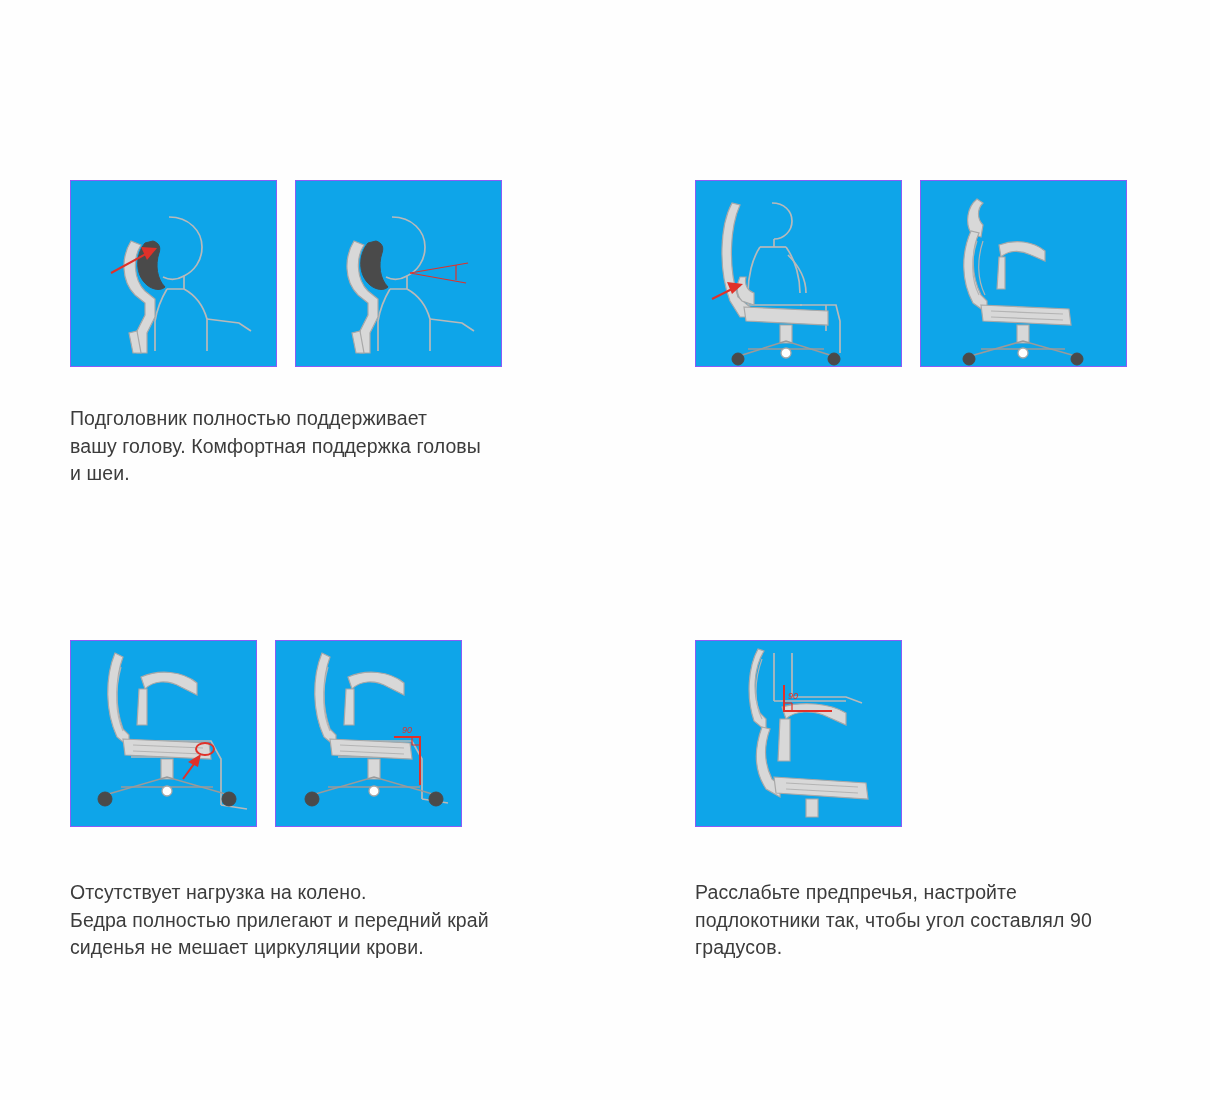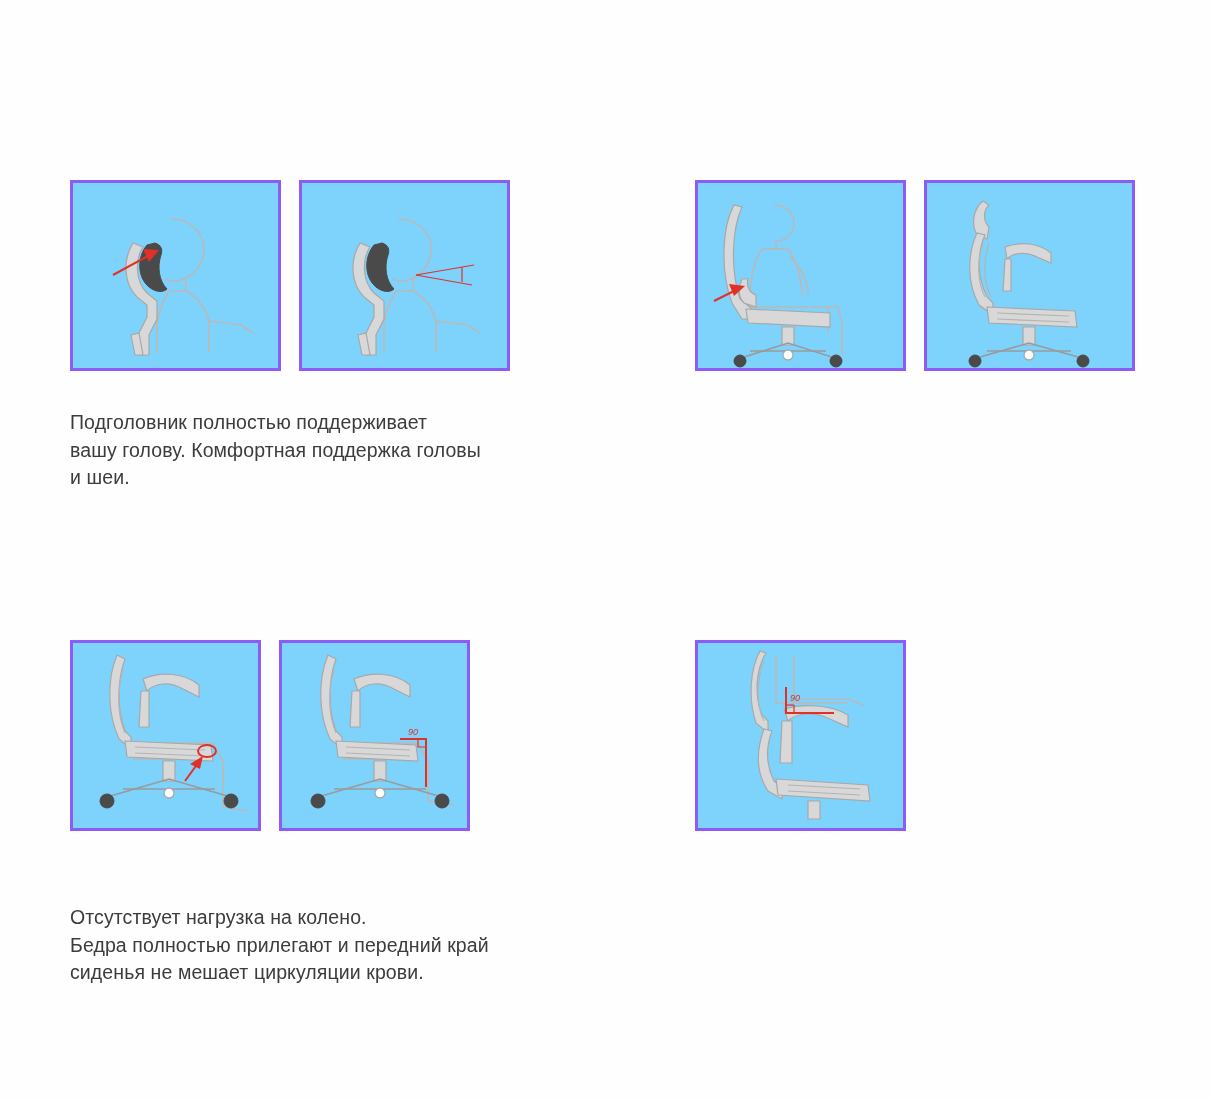--- a/index.html
+++ b/index.html
@@ -33,41 +33,41 @@
   #feature-headrest   { left: 70px;  top: 165px; width: 530px; }
   #feature-lumbar     { left: 695px; top: 165px; width: 480px; }
   #feature-knee       { left: 70px;  top: 625px; width: 530px; }
   #feature-armrest    { left: 695px; top: 625px; width: 480px; }
 
   .panels {
     display: flex;
     gap: 18px;
   }
   .panel {
-    border: 3px solid #8b5cf6;
-    background: #7dd3fc;
+    border: 1px solid #8b5cf6;
+    background: #0ea5e9;
     position: relative;
     overflow: hidden;
   }
   .p-small { width: 205px; height: 185px; }
   .p-tall  { width: 205px; height: 185px; }
   .p-knee  { width: 185px; height: 185px; }
   .p-arm   { width: 205px; height: 185px; }
 
   .caption {
     margin-top: 38px;
     font-size: 19.5px;
     line-height: 1.42;
     color: #3c3c3c;
     letter-spacing: 0.1px;
     white-space: pre-line;
   }
   #feature-knee .caption,
   #feature-armrest .caption {
-    margin-top: 73px;
+    margin-top: 52px;
   }
 
   svg { display: block; }
   .ln   { fill: none; stroke: #9a9a9a; stroke-width: 1.6; }
   .ln-t { fill: none; stroke: #b4b4b4; stroke-width: 1.2; }
   .body-ln { fill: none; stroke: #b9b9b9; stroke-width: 1.7; }
   .fill-grey { fill: #d8d8d8; stroke: #a8a8a8; stroke-width: 1.2; }
   .fill-dark { fill: #4a4a4a; stroke: #4a4a4a; stroke-width: 1; }
   .fill-white { fill: #ffffff; stroke: #a8a8a8; stroke-width: 1.3; }
   .red { fill: none; stroke: #e03129; stroke-width: 2; }
@@ -292,15 +292,18 @@
           <path class="fill-grey" d="M110 158 L122 158 L122 176 L110 176 Z"></path>
 
           <path class="red" d="M88 44 L88 70 L136 70"></path>
           <path class="red-thin" d="M96 62 L96 70"></path>
           <path class="red-thin" d="M88 62 L96 62"></path>
           <text class="lbl-red" x="92" y="58">90</text>
         </svg>
       </div>
 
     </div>
+    <div class="caption">Расслабьте предпречья, настройте
+подлокотники так, чтобы угол составлял 90
+градусов.</div>
   </div>
 
 </div>
 
 </body></html>

